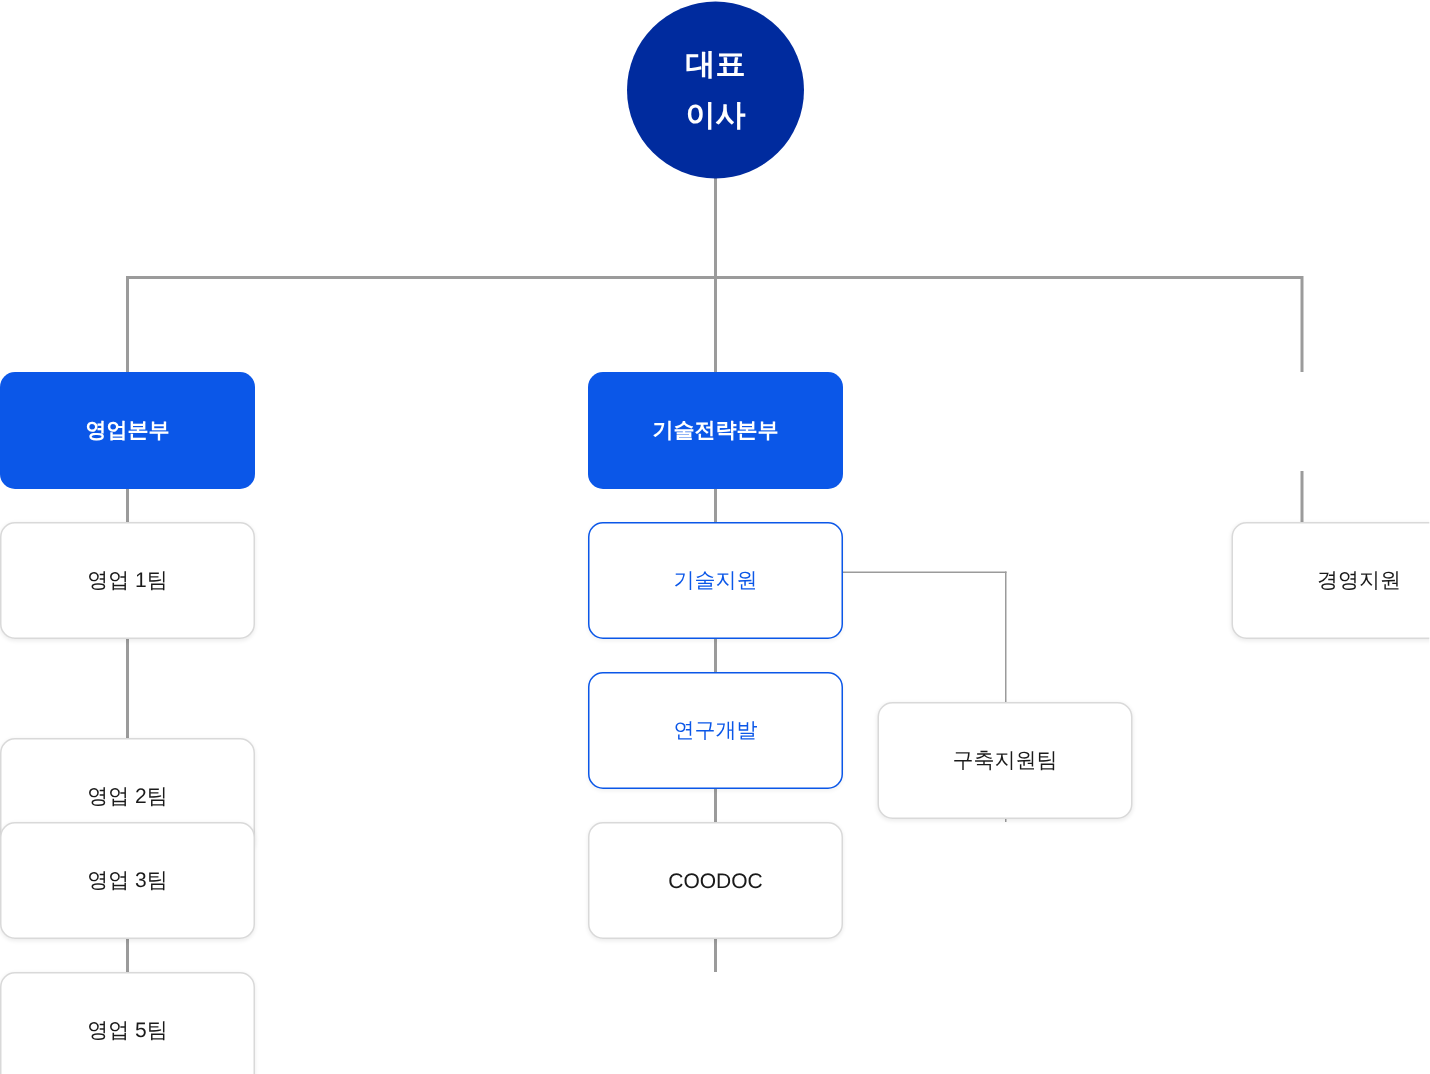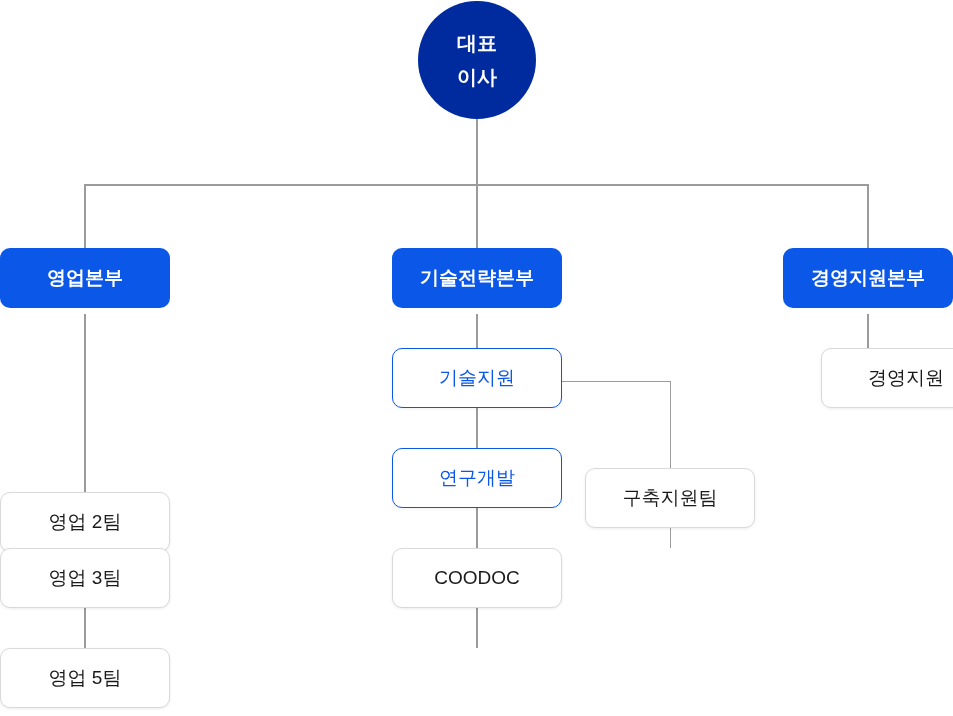--- a/index.html
+++ b/index.html
@@ -6,24 +6,24 @@
   .stage{
     position:relative;
     width:953px;height:716px;
     background:#ffffff;
     font-family:"Liberation Sans","DejaVu Sans",sans-serif;
     overflow:hidden;
   }
   .vline{position:absolute;width:1.5px;background:var(--line-gray,#9B9B9B);z-index:1;}
   .hline{position:absolute;height:1.5px;background:var(--line-gray,#9B9B9B);z-index:1;}
   .node{
-    position:absolute;width:170px;height:60px;
+    position:absolute;width:170px;height:78px;
     border-radius:10px;box-sizing:border-box;
     display:flex;align-items:center;justify-content:center;
-    font-size:19px;z-index:2;white-space:nowrap;
+    font-size:14px;z-index:2;white-space:nowrap;
   }
   .node.division{
     background:var(--division-blue,#0B57E8);
     color:#ffffff;font-weight:600;
   }
   .node.team{
     background:#ffffff;
     color:var(--box-text-dark,#1A1A1A);
     border:1px solid #D9D9D9;
     box-shadow:0 1px 3px rgba(0,0,0,0.08);
@@ -59,27 +59,27 @@
   <div class="vline" style="left:867.25px;top:314px;height:34px;"></div>
   <div class="hline" style="left:562px;top:380.5px;width:109px;"></div>
   <div class="vline" style="left:669.75px;top:380.5px;height:167.5px;"></div>
 
   <div class="root-circle">
     <span>대표</span>
     <span>이사</span>
   </div>
 
   <div class="node division" style="left:0;top:248px;">영업본부</div>
+  <div class="node team" style="left:0;top:348px;">영업 1팀</div>
   <div class="node team" style="left:0;top:448px;margin-top:44px;">영업 2팀</div>
   <div class="node team" style="left:0;top:548px;">영업 3팀</div>
   <div class="node team" style="left:0;top:648px;">영업 5팀</div>
 
   <div class="node division" style="left:392px;top:248px;">기술전략본부</div>
   <div class="node highlight" style="left:392px;top:348px;">기술지원</div>
   <div class="node highlight" style="left:392px;top:448px;">연구개발</div>
   <div class="node team" style="left:392px;top:548px;">COODOC</div>
 
   <div class="node team" style="left:585px;top:468px;text-align:right;">구축지원팀</div>
 
-  <div class="node division" style="left:783px;top:248px;">경영지원본부</div>
   <div class="node team" style="left:821px;top:348px;">경영지원</div>
 
 </div>
 
 </body></html>

